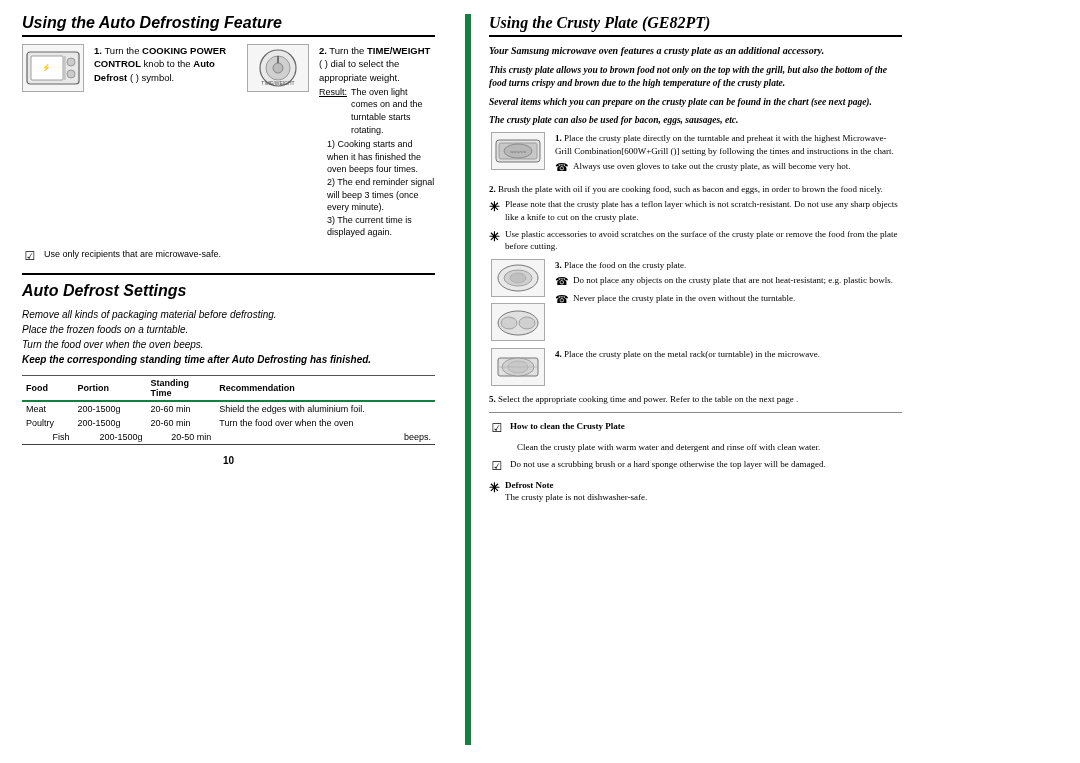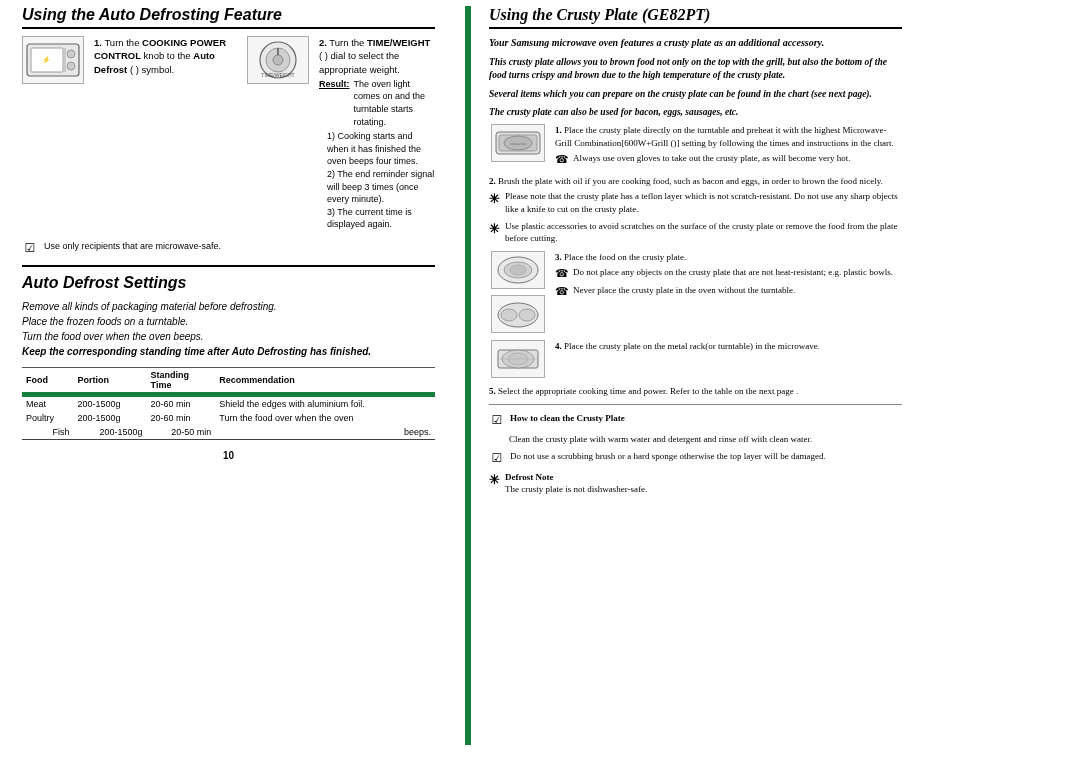--- a/index.html
+++ b/index.html
@@ -9,21 +9,21 @@
       background: #fff;
       color: #000;
       width: 1080px;
       min-height: 763px;
     }
     .page {
       display: flex;
       flex-direction: row;
       width: 924px;
       min-height: 763px;
-      padding: 6px 22px 18px 22px;
+      padding: 14px 22px 18px 22px;
       gap: 30px;
     }
     .left-col {
       flex: 1;
       display: flex;
       flex-direction: column;
       gap: 0;
     }
     .right-col {
       flex: 1;
@@ -96,21 +96,21 @@
     }
     .result-row {
       display: flex;
       flex-direction: row;
       gap: 4px;
       font-size: 9px;
       margin-top: 2px;
     }
     .result-label {
       text-decoration: underline;
-      font-weight: bold;
+      font-weight: normal;
     }
     .microwave-icon-svg {
       width: 56px;
       height: 40px;
     }
     .dial-icon-svg {
       width: 42px;
       height: 42px;
     }
     .note-row {
@@ -143,21 +143,21 @@
       line-height: 1.5;
     }
     .defrost-table {
       width: 100%;
       border-collapse: collapse;
       font-size: 9px;
       margin-top: 8px;
     }
     .defrost-table th {
       border-top: 1.5px solid #555;
-      border-bottom: 5px solid #15803d;
+      border-bottom: 2px solid #15803d;
       text-align: left;
       padding: 2px 4px;
       font-weight: bold;
       font-size: 9px;
     }
     .defrost-table td {
       padding: 2px 4px;
       vertical-align: top;
     }
     .defrost-table tr:last-child td {
@@ -451,21 +451,21 @@
         <div style="font-size:9px; line-height:1.4; margin-bottom:6px;">
           <strong>5.</strong> Select the appropriate cooking time and power. Refer to the table on the next page .
         </div>
 
         <hr class="right-separator">
         <div class="cleaning-box">
           <div class="cleaning-row">
             <span class="note-icon">☑</span>
             <span><strong>How to clean the Crusty Plate</strong></span>
           </div>
-          <div style="margin-left:20px; font-size:9px; margin-top:2px; line-height:1.4;">Clean the crusty plate with warm water and detergent and rinse off with clean water.</div>
+          <div style="margin-left:28px; font-size:9px; margin-top:2px; line-height:1.4;">Clean the crusty plate with warm water and detergent and rinse off with clean water.</div>
           <div class="cleaning-row" style="margin-top:4px;">
             <span class="note-icon">☑</span>
             <span>Do not use a scrubbing brush or a hard sponge otherwise the top layer will be damaged.</span>
           </div>
           <div class="cleaning-row" style="margin-top:3px;">
             <span class="asterisk-icon">✳</span>
             <span><strong>Defrost Note</strong><br><span>The crusty plate is not dishwasher-safe.</span></span>
           </div>
         </div>
 

